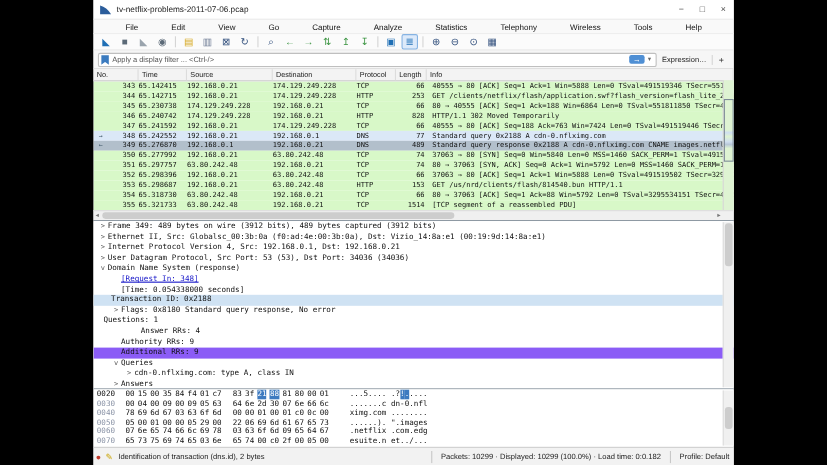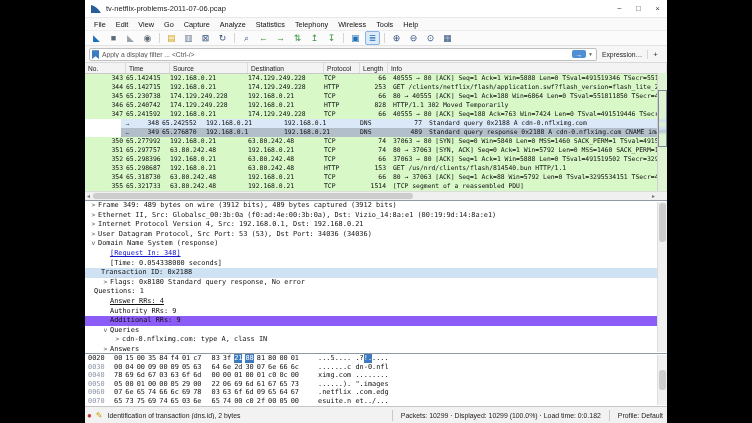--- a/index.html
+++ b/index.html
@@ -9,21 +9,21 @@
        display:flex;flex-direction:column;font-size:7px;color:#111;}
 
   
   .titlebar{height:17px;background:#fff;display:flex;align-items:center;border-bottom:1px solid #e8e8e8;flex:0 0 auto;}
   .app-icon{width:12px;height:11px;margin:0 4px 0 5px;flex:0 0 auto;}
   .title-text{font-size:7.5px;color:#222;flex:1 1 auto;white-space:nowrap;overflow:hidden;}
   .win-btn{width:19px;height:16px;display:flex;align-items:center;justify-content:center;
            font-size:8px;color:#444;flex:0 0 auto;}
   
   .menubar{height:12px;background:#f9f9f9;display:flex;align-items:center;padding-left:4px;flex:0 0 auto;}
-  .menu-item{padding:0 5px;font-size:7.3px;color:#111;white-space:nowrap;}
+  .menu-item{padding:0 5px;font-size:7.3px;color:#111;white-space:nowrap;margin-left:20px;}
   
   .toolbar{height:14px;background:#fbfbfb;border-top:1px solid #eee;border-bottom:1px solid #e3e3e3;
            display:flex;align-items:center;padding-left:3px;flex:0 0 auto;}
   .tb-icon{width:13px;height:12px;display:flex;align-items:center;justify-content:center;
            font-size:9px;line-height:12px;margin:0 1px;border:1px solid transparent;border-radius:2px;}
   .tb-icon.pressed{background:#ddeafa;border-color:#86b3e3;}
   .tb-sep{width:1px;height:10px;background:#d5d5d5;margin:0 3px;}
   
   .filterbar{height:14px;background:#f6f6f6;display:flex;align-items:center;padding:1px 4px;flex:0 0 auto;border-bottom:1px solid #d9d9d9;}
   .filter-field{flex:1 1 auto;height:11px;background:#fff;border:1px solid #bfbfbf;border-radius:2px;
@@ -37,21 +37,21 @@
   .plus-btn{font-size:8px;color:#333;padding:0 5px;border-left:1px solid #d5d5d5;flex:0 0 auto;}
 
   
   .plist-wrap{flex:0 0 auto;position:relative;border-bottom:1px solid #8e99a3;}
   .phead{height:10px;display:flex;background:#f3f3f3;border-bottom:1px solid #c9c9c9;
          font-size:6.6px;color:#222;align-items:center;}
   .phead .hc{border-right:1px solid #dcdcdc;height:100%;display:flex;align-items:center;padding-left:3px;box-sizing:border-box;}
   .rows{height:117px;overflow:hidden;font-family:"DejaVu Sans Mono",monospace;font-size:6.4px;}
   .pkt-row{height:9px;line-height:9px;display:flex;white-space:nowrap;}
   .pkt-row.green{background:#d8f8c8;}
-  .pkt-row.blue{background:#dbe8f7;margin-left:36px;}
+  .pkt-row.blue{background:#dbe8f7;}
   .pkt-row.selected{background:#b2bfcb;}
   .cell{overflow:hidden;flex:0 0 auto;box-sizing:border-box;}
   .gut{width:13px;text-align:center;color:#3d5466;font-size:6px;}
   .c-no{width:28px;text-align:right;padding-right:3px;}
   .c-time{width:44px;}
   .c-src{width:78px;}
   .c-dst{width:76px;}
   .c-proto{width:36px;}
   .c-len{width:28px;text-align:right;padding-right:2px;}
   .c-info{flex:1 1 auto;padding-left:5px;}
@@ -357,21 +357,21 @@
         <span class="dtext">Transaction ID: 0x2188</span>
       </div>
       <div class="dline" style="padding-left: 16px;">
         <span class="exp">&gt;</span>
         <span class="dtext">Flags: 0x8180 Standard query response, No error</span>
       </div>
       <div class="dline" style="">
         <span class="exp"></span>
         <span class="dtext">Questions: 1</span>
       </div>
-      <div class="dline" style="padding-left: 16px; text-decoration: underline;">
+      <div class="dline" style="padding-left: 34px;">
         <span class="exp"></span>
         <span class="dtext">Answer RRs: 4</span>
       </div>
       <div class="dline" style="padding-left: 16px;">
         <span class="exp"></span>
         <span class="dtext">Authority RRs: 9</span>
       </div>
       <div class="dline hov" style="padding-left: 16px;">
         <span class="exp"></span>
         <span class="dtext">Additional RRs: 9</span>

